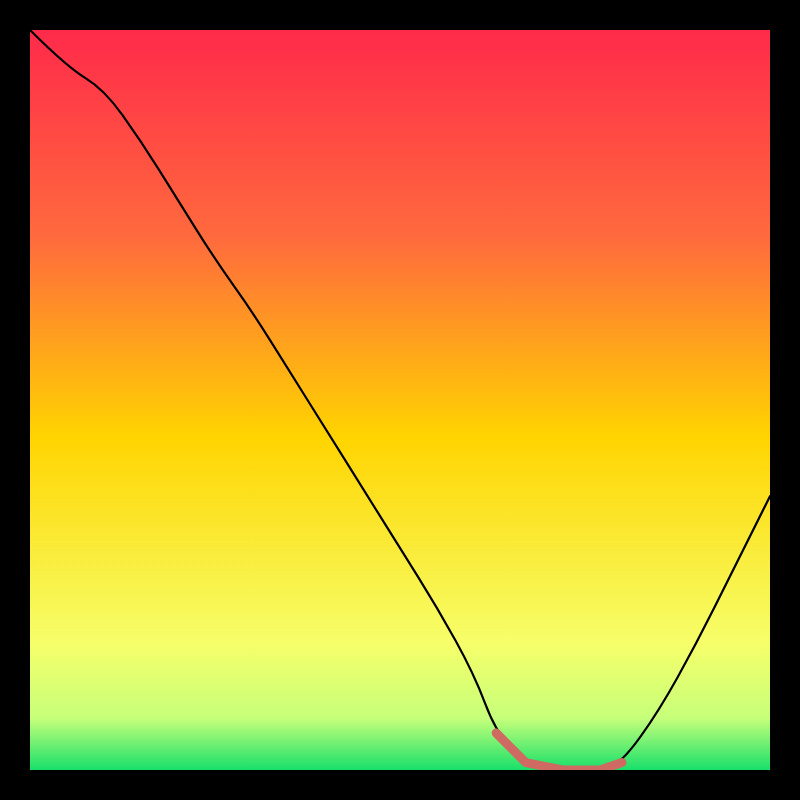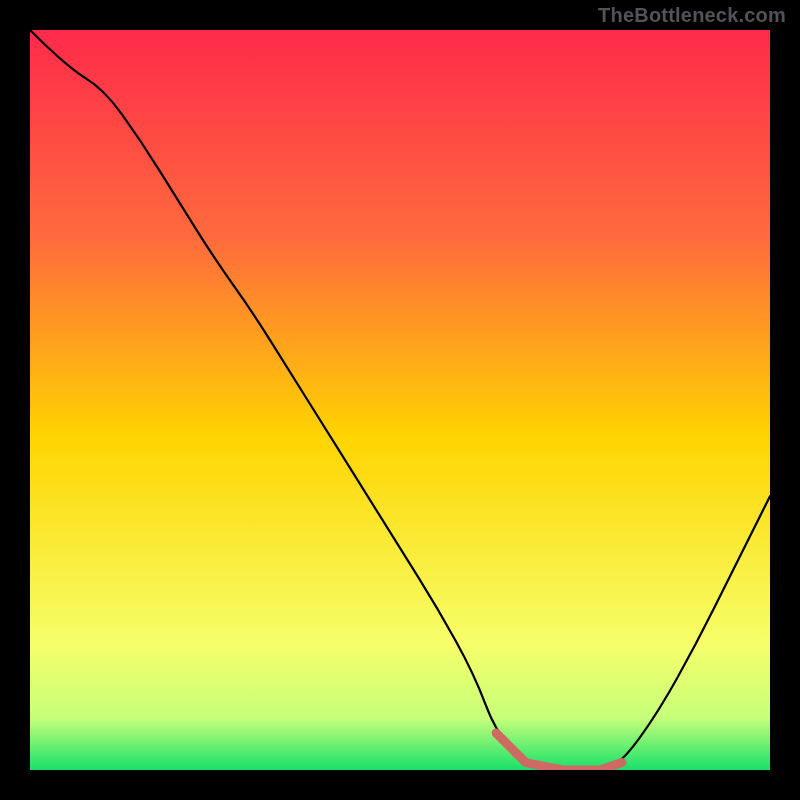--- a/index.html
+++ b/index.html
@@ -41,21 +41,20 @@
   .curve {
     position: absolute;
     inset: 0;
   }
 </style>
 </head>
 <body>
 
 <div class="wrap">
 
-  <div class="watermark">TheBottleneck.com</div>
 
   <div class="plot">
     <svg class="gradient" viewBox="0 0 740 740" preserveAspectRatio="none">
       <defs>
         <linearGradient id="bg" x1="0" y1="0" x2="0" y2="1">
           <stop id="g-top" offset="0%" stop-color="#ff2a4a"></stop>
           <stop id="g-upper" offset="28%" stop-color="#ff6a3d"></stop>
           <stop id="g-mid" offset="55%" stop-color="#ffd400"></stop>
           <stop id="g-low" offset="83%" stop-color="#f6ff6a"></stop>
           <stop id="g-green1" offset="93%" stop-color="#c6ff7a"></stop>

